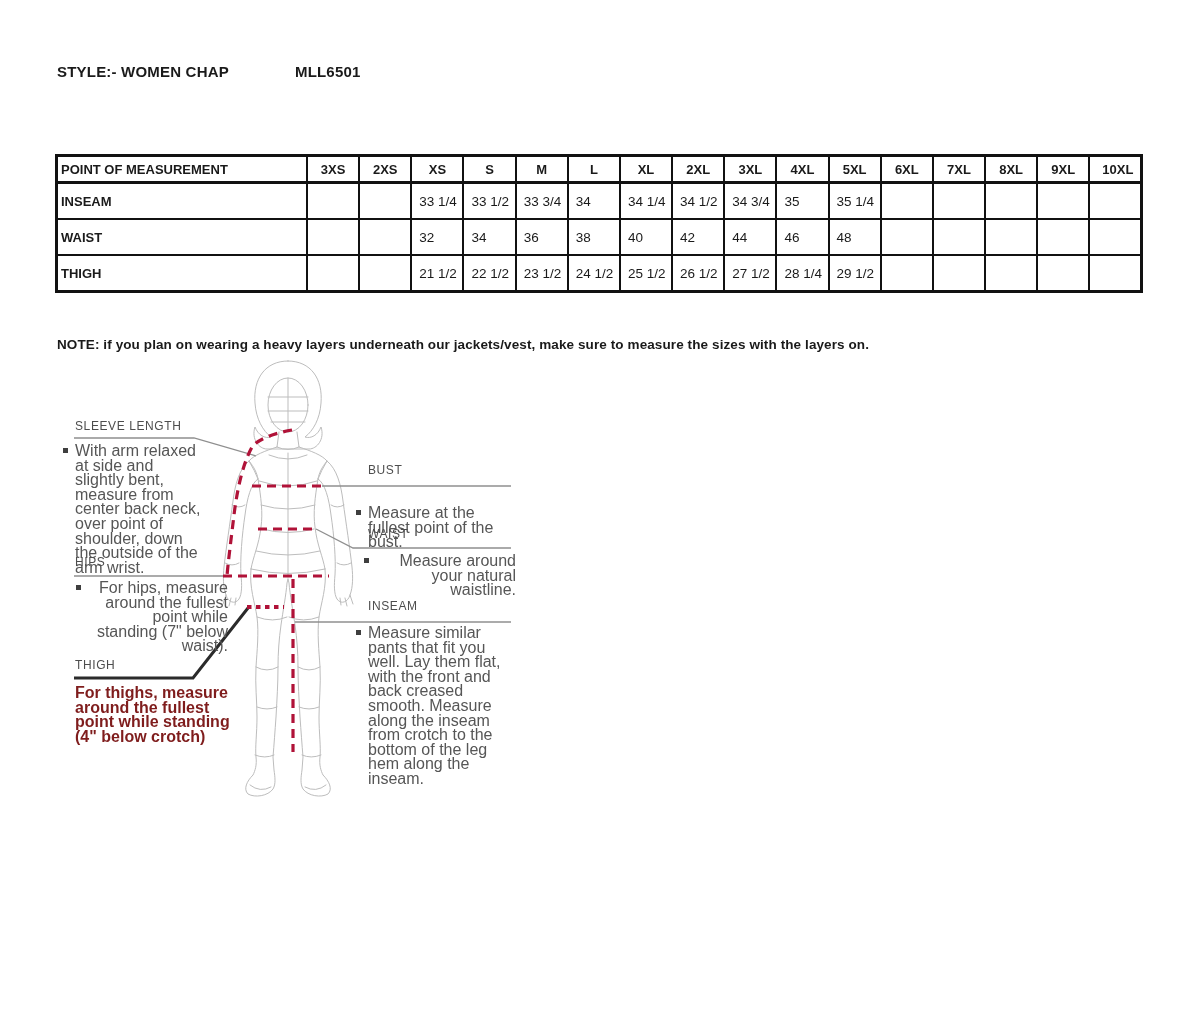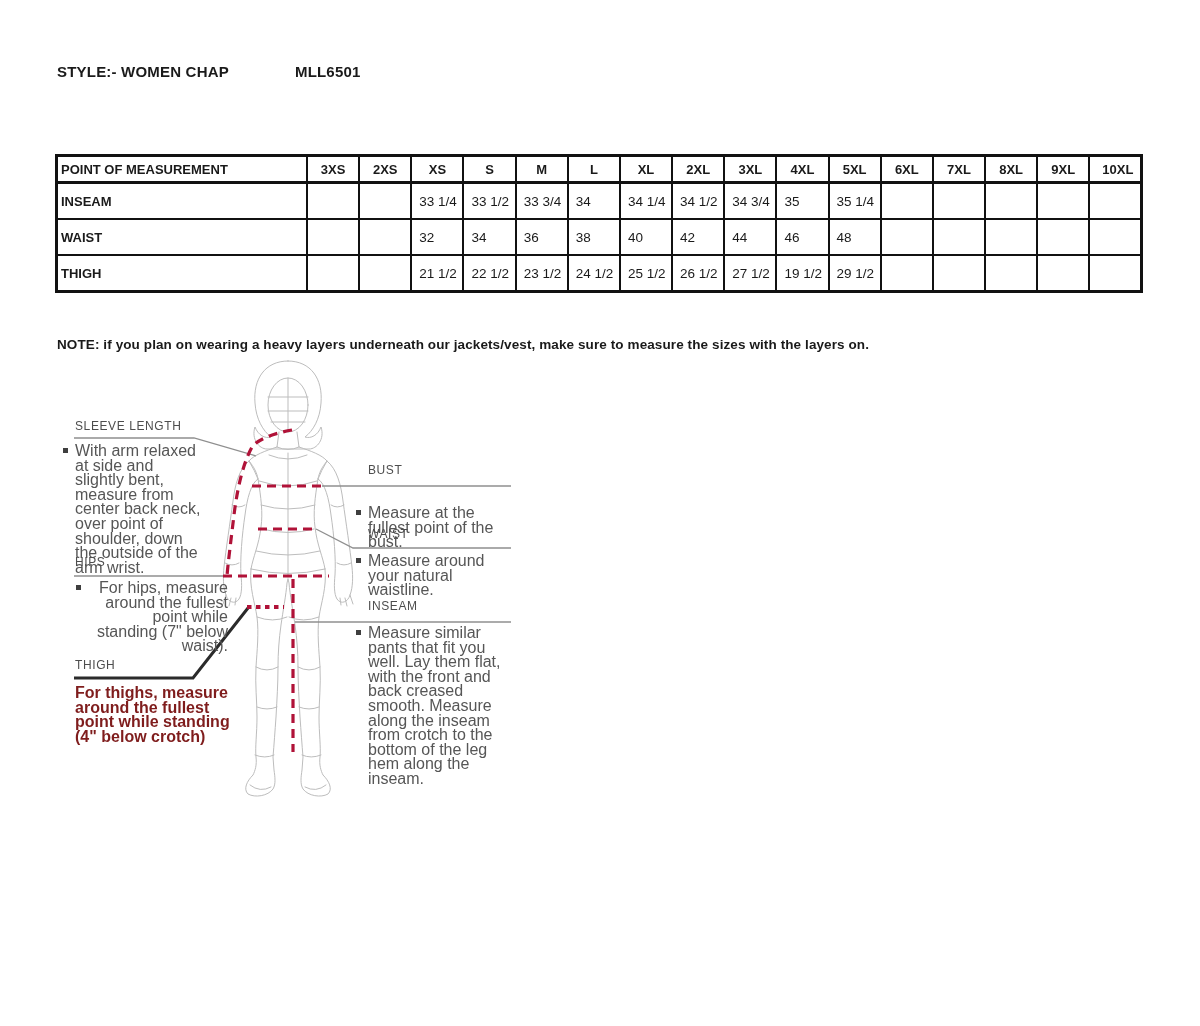--- a/index.html
+++ b/index.html
@@ -108,21 +108,21 @@
           <td class="row-label">THIGH</td>
           <td></td>
           <td></td>
           <td>21 1/2</td>
           <td>22 1/2</td>
           <td>23 1/2</td>
           <td>24 1/2</td>
           <td>25 1/2</td>
           <td>26 1/2</td>
           <td>27 1/2</td>
-          <td>19 1/2</td>
+          <td>28 1/4</td>
           <td>29 1/2</td>
           <td></td>
           <td></td>
           <td></td>
           <td></td>
           <td></td>
         </tr>
       </tbody>
     </table>
 </div>
@@ -188,20 +188,20 @@
 <div class="abs guide-desc" style="left:75px;top:686px;width:162px;" id="thigh-desc">
   <span>For thighs, measure around the fullest point while standing (4" below crotch)</span>
 </div>
 
 <div class="abs guide-heading" style="left:368px;top:463px;">BUST</div>
 <div class="abs guide-desc" style="left:368px;top:490px;width:135px;margin-top:16px;">
   <span class="bullet"></span><span>Measure at the fullest point of the bust.</span>
 </div>
 
 <div class="abs guide-heading" style="left:368px;top:527px;">WAIST</div>
-<div class="abs guide-desc" style="left:368px;top:554px;width:140px;">
+<div class="abs guide-desc" style="left:376px;top:554px;width:140px;text-align:right;">
   <span class="bullet"></span><span>Measure around your natural waistline.</span>
 </div>
 
 <div class="abs guide-heading" style="left:368px;top:599px;">INSEAM</div>
 <div class="abs guide-desc" style="left:368px;top:626px;width:150px;">
   <span class="bullet"></span><span>Measure similar pants that fit you well. Lay them flat, with the front and back creased smooth. Measure along the inseam from crotch to the bottom of the leg hem along the inseam.</span>
 </div>
 
 </body></html>

